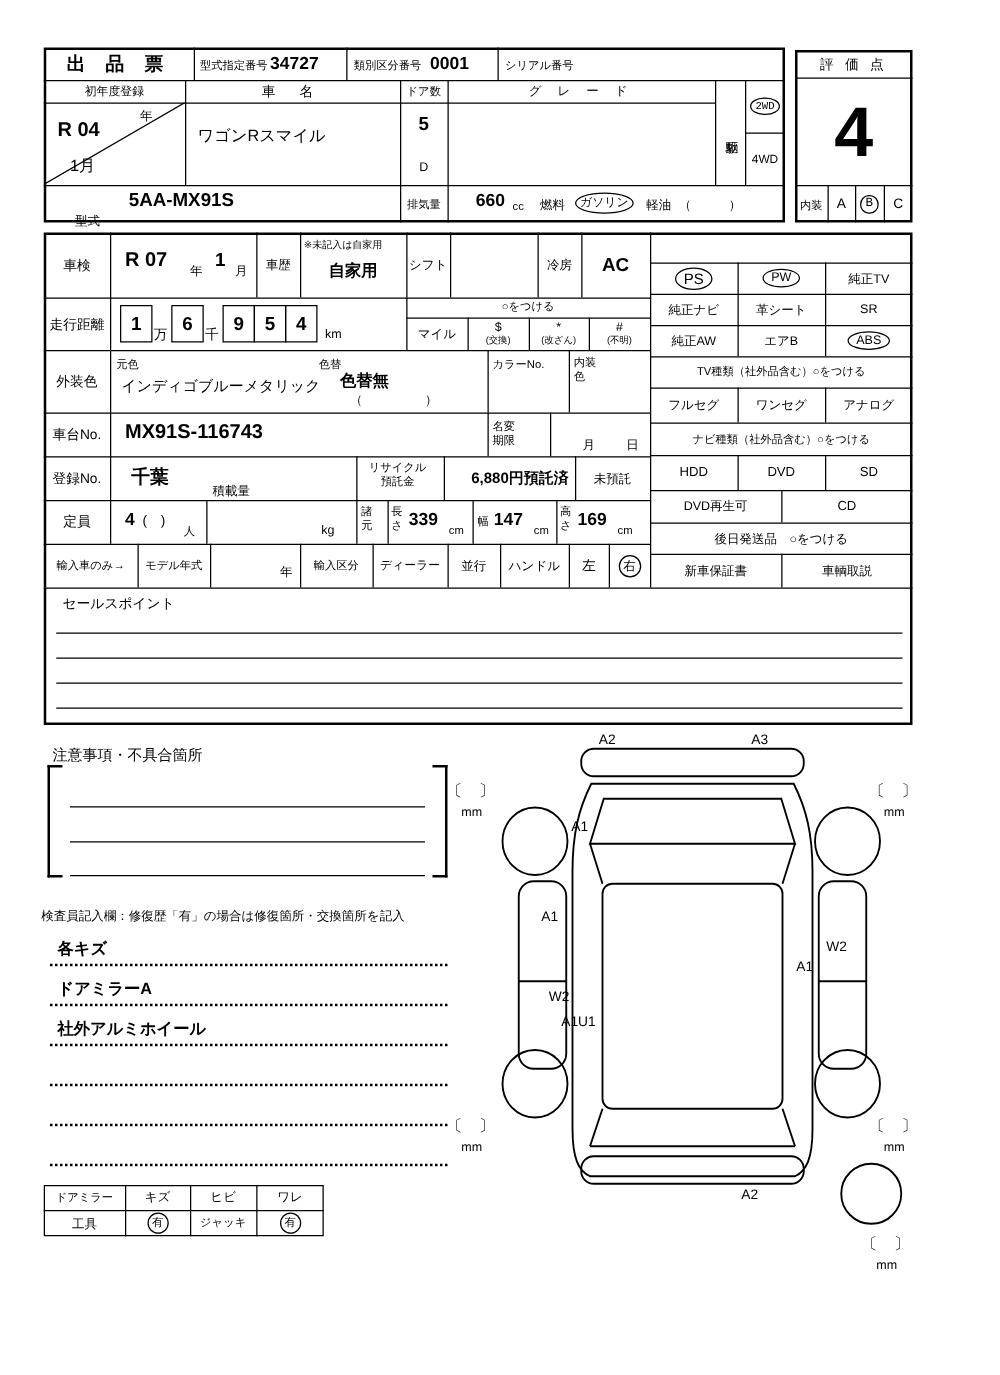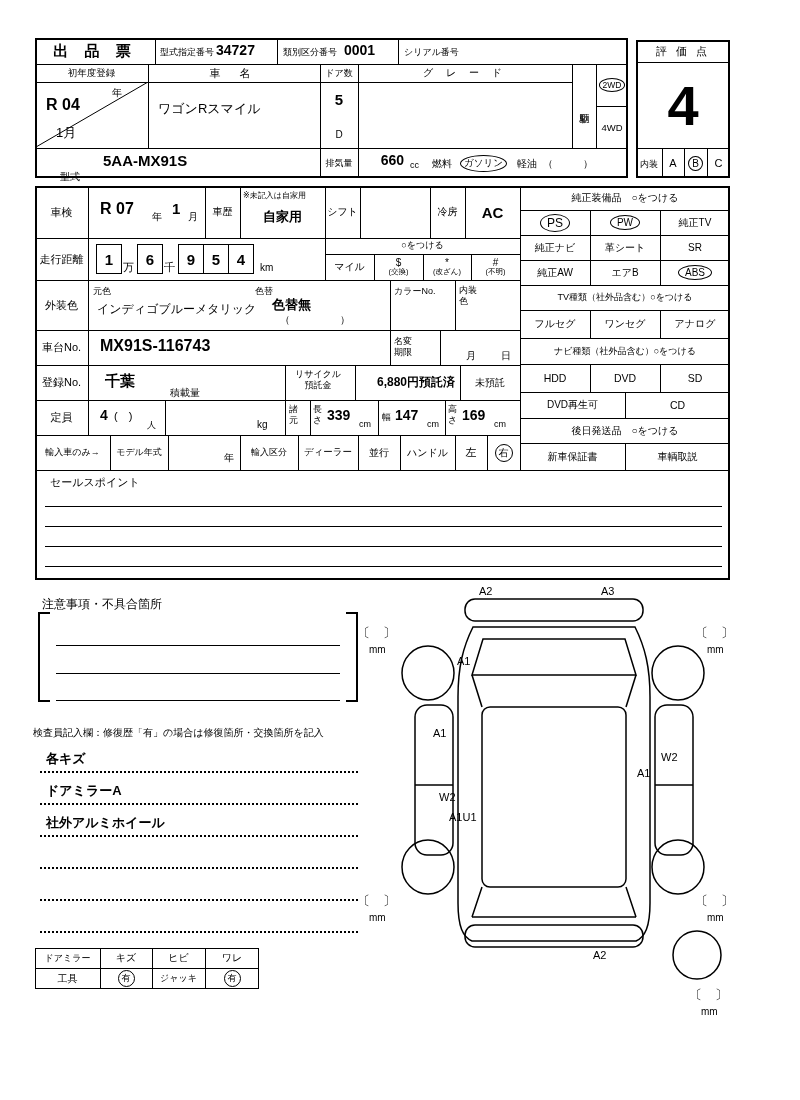--- a/index.html
+++ b/index.html
@@ -6,21 +6,21 @@
   .sheet{position:relative;width:800px;height:1100px;background:#fff;color:#000;
     font-family:"Liberation Sans","DejaVu Sans",sans-serif;overflow:hidden;}
   .abs{position:absolute;box-sizing:border-box;}
   .box{position:absolute;box-sizing:border-box;border:2px solid #000;background:#fff;}
   .hl{position:absolute;height:0;border-top:1px solid #000;}
   .vl{position:absolute;width:0;border-left:1px solid #000;}
   .dot{position:absolute;height:0;border-top:2px dotted #000;}
   .fc{display:flex;align-items:center;justify-content:center;text-align:center;}
   .bold{font-weight:bold;}
   .circ{display:inline-block;border:1.5px solid #000;border-radius:50%;padding:1px 6px;}
-  .circ-sm{display:inline-block;border:1.5px solid #000;border-radius:50%;padding:1px 3px;}
+  .circ-sm{display:inline-block;border:1.5px solid #000;border-radius:50%;padding:1px 3px;font-family:Liberation Mono, monospace;}
   .vtext{writing-mode:vertical-rl;text-orientation:upright;}
   .wrap{line-height:1.2;}
 </style>
 </head>
 <body>
 
 <div class="sheet">
 
   <div class="box" style="left:35px;top:38px;width:593px;height:140px"></div>
   <i class="vl" style="left:155px;top:38px;height:26px"></i>
@@ -216,21 +216,20 @@
   <div class="abs fc" style="left:487px;top:435px;width:33px;height:35px">
       <span class="circ-sm" style="font-size:10px">右</span>
     </div>
 
   <div class="abs" style="left:50px;top:475px;font-size:11px">セールスポイント</div>
   <i class="hl" style="left:45px;top:506px;width:677px"></i>
   <i class="hl" style="left:45px;top:526px;width:677px"></i>
   <i class="hl" style="left:45px;top:546px;width:677px"></i>
   <i class="hl" style="left:45px;top:566px;width:677px"></i>
 
-  <div class="abs fc" style="left:520px;top:186px;width:210px;height:24px;font-size:10px">純正装備品　○をつける</div>
   <i class="hl" style="left:520px;top:210px;width:210px"></i>
   <i class="vl" style="left:590px;top:210px;height:75px"></i>
   <i class="vl" style="left:660px;top:210px;height:75px"></i>
   <div class="abs fc" style="left:520px;top:210px;width:70px;height:25px">
       <span class="circ" style="font-size:12px">PS</span>
     </div>
   <div class="abs fc" style="left:590px;top:210px;width:70px;height:25px">
       <span class="circ" style="font-size:10px">PW</span>
     </div>
   <div class="abs fc" style="left:660px;top:210px;width:70px;height:25px;font-size:10px">純正TV</div>

